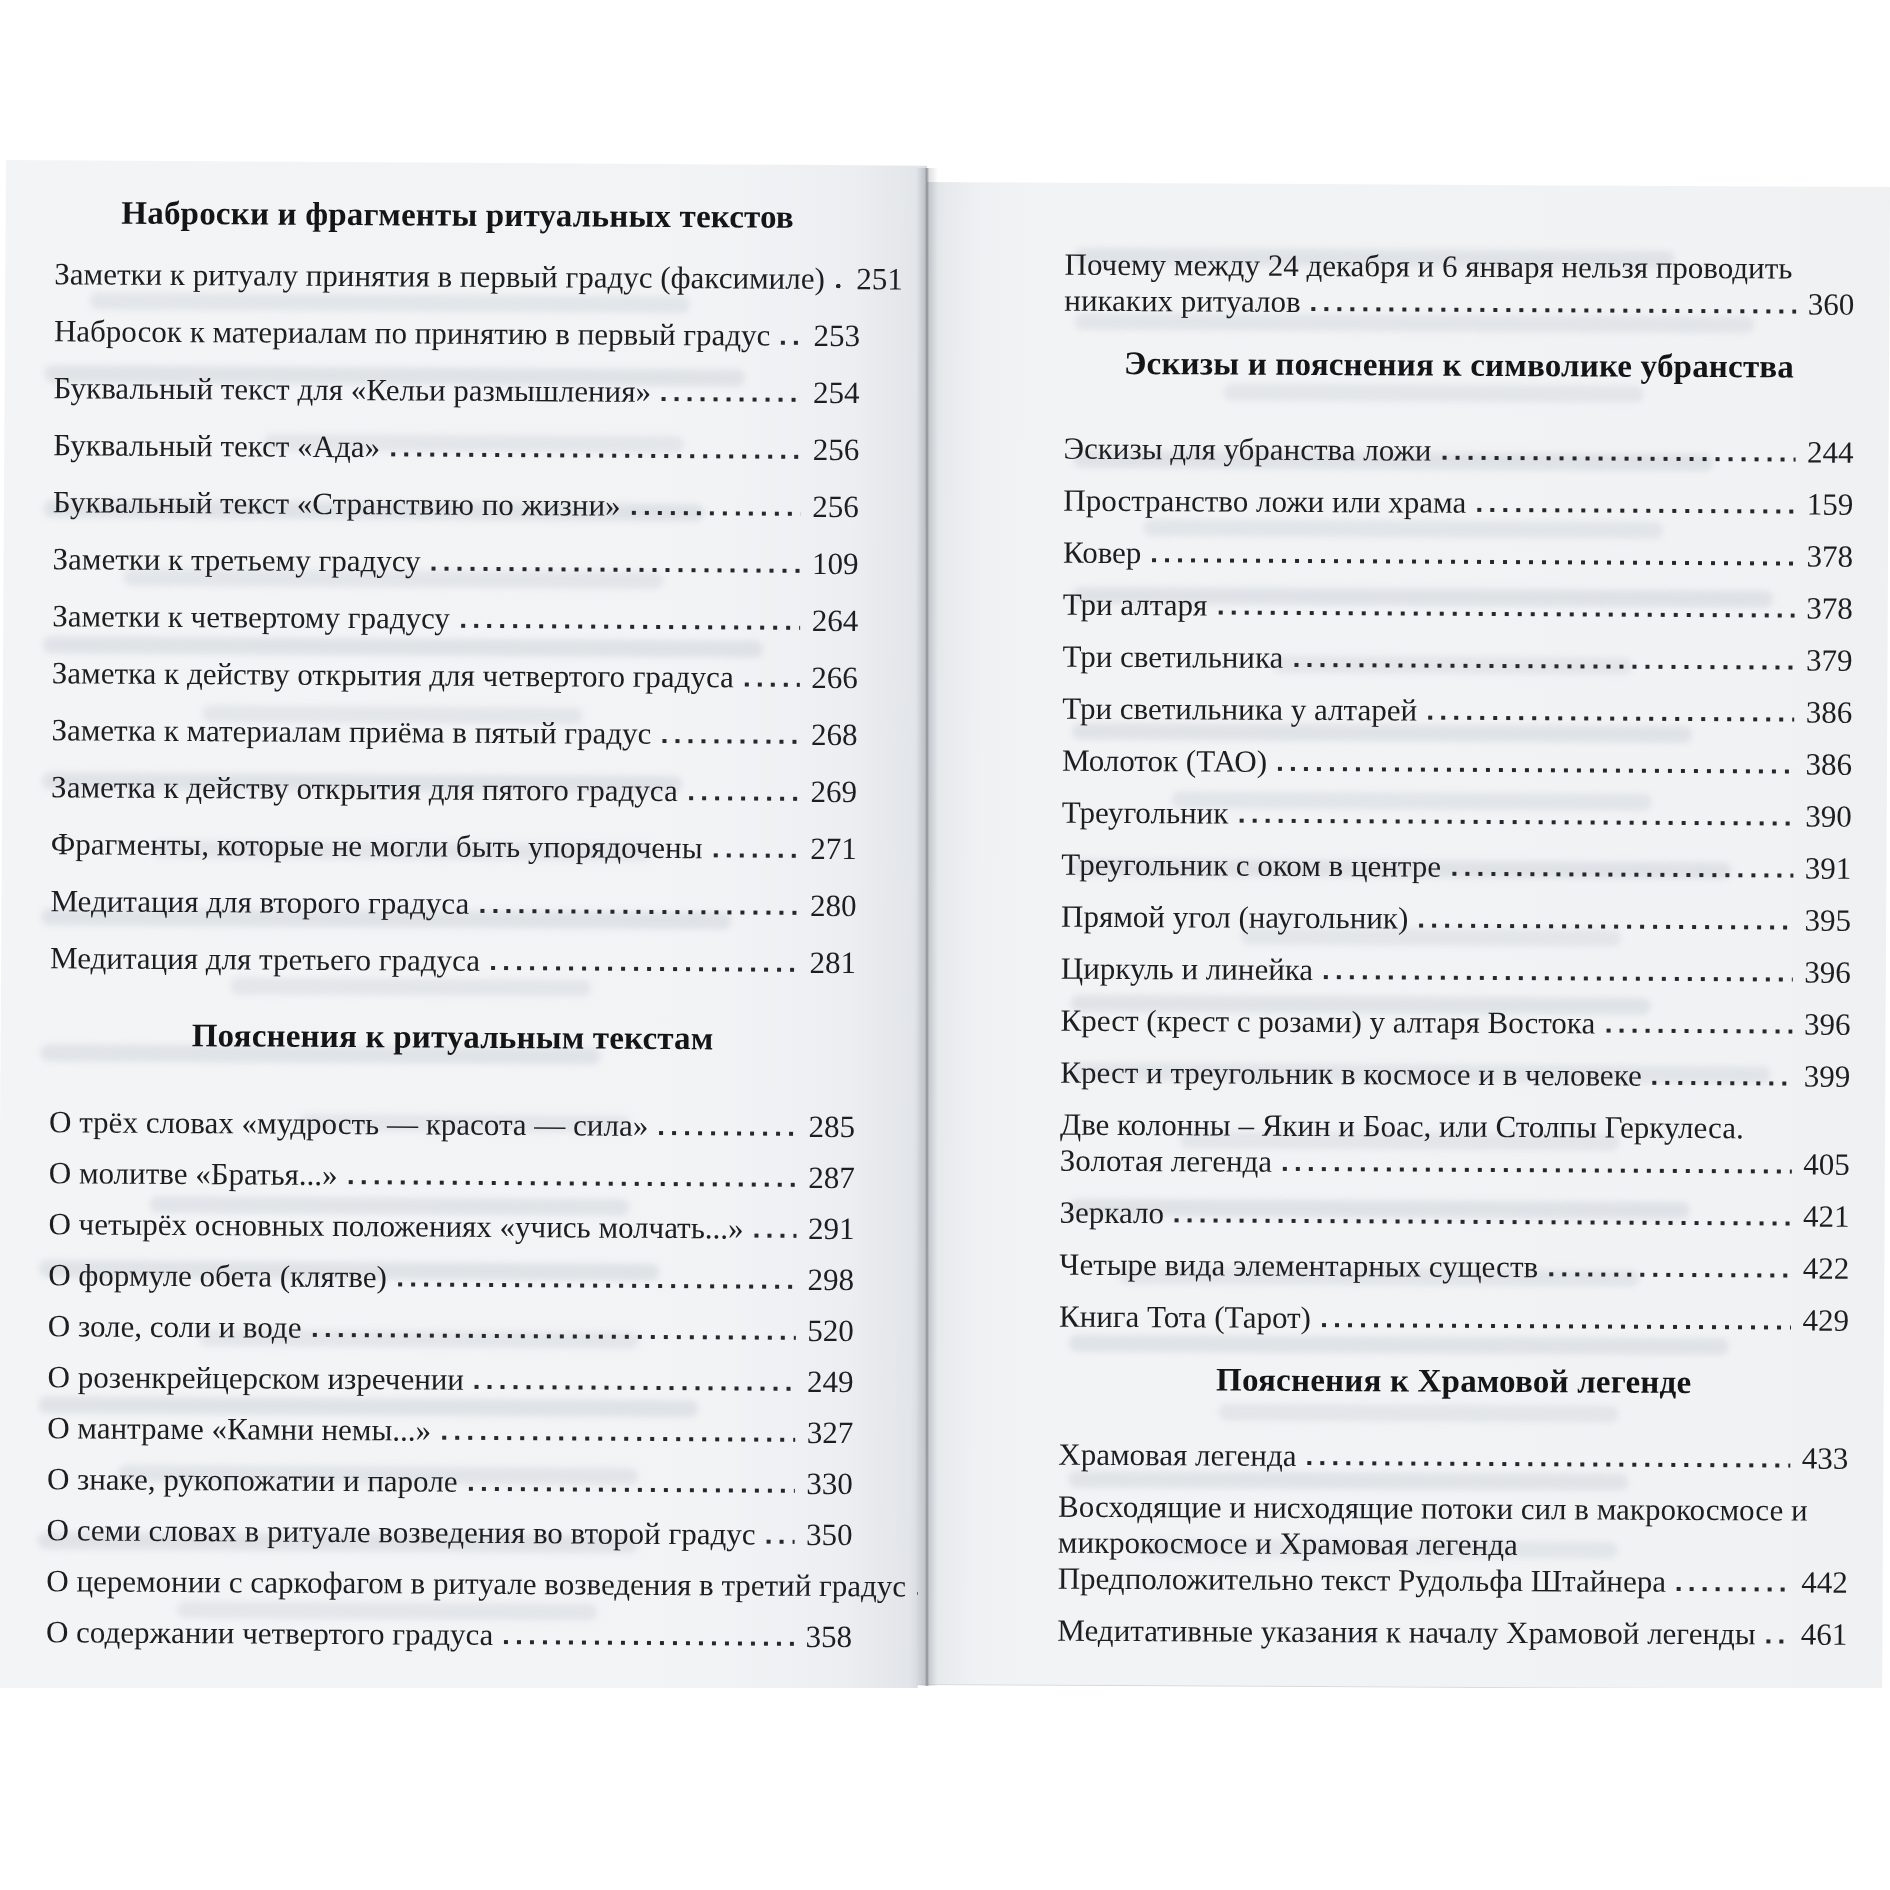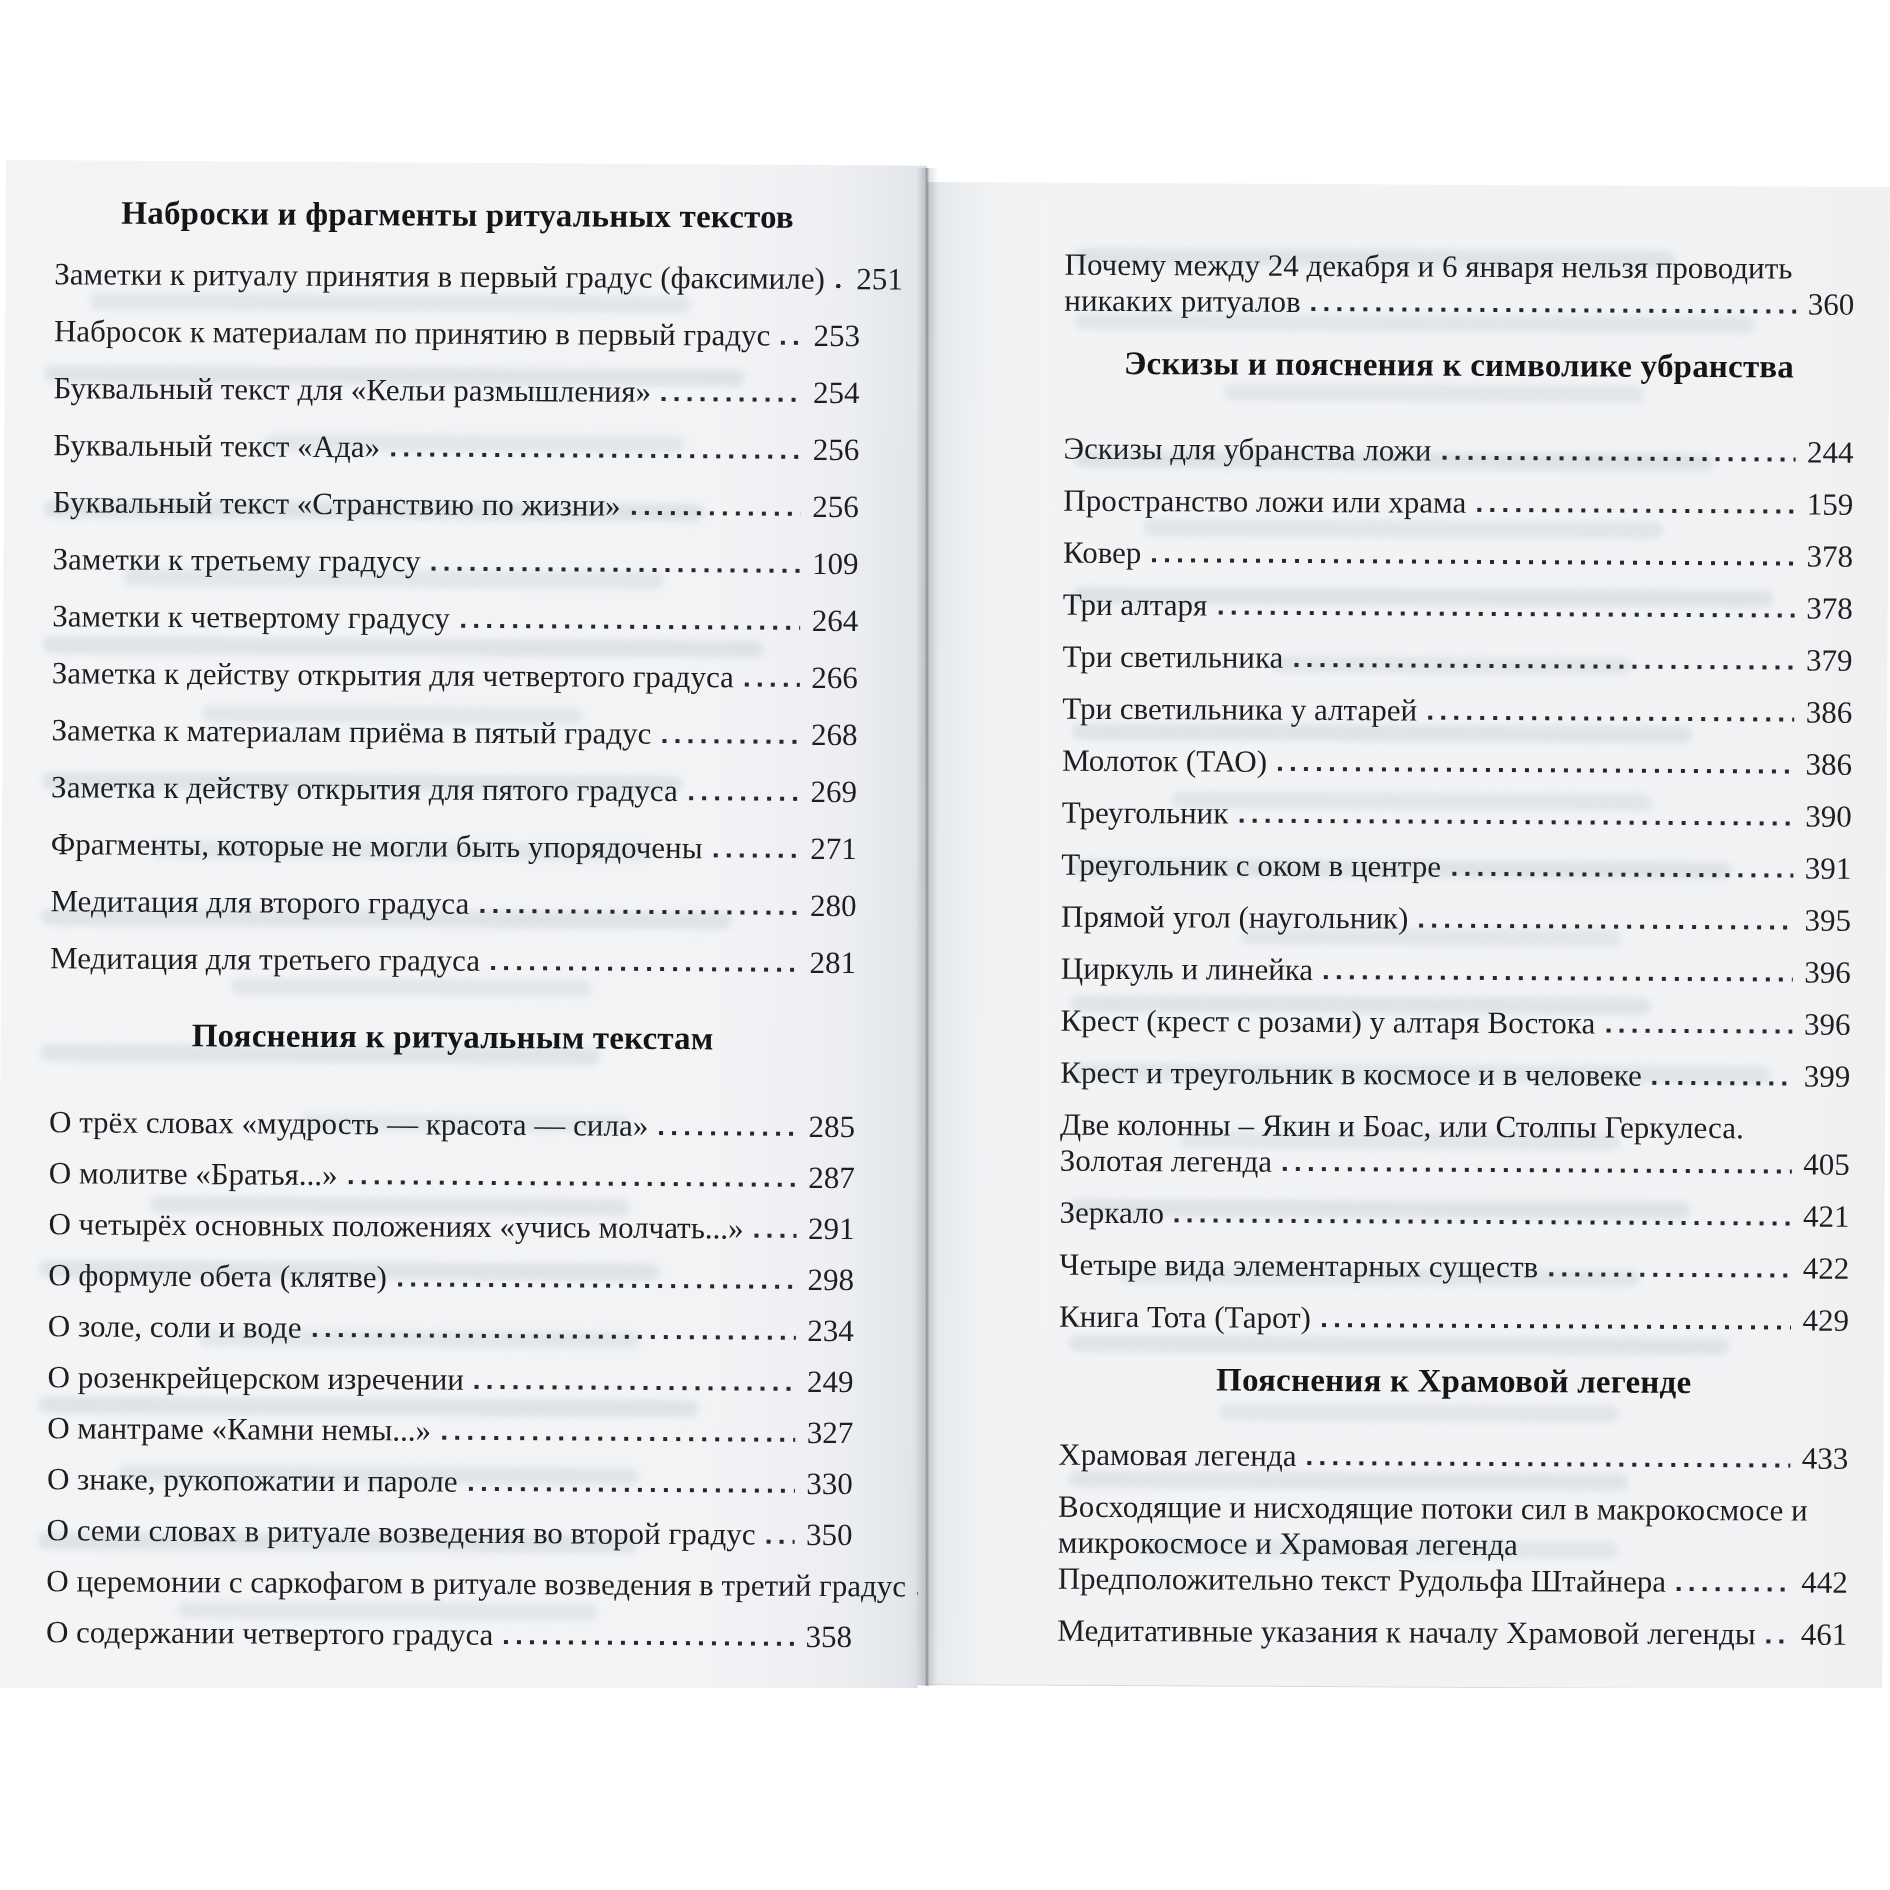--- a/index.html
+++ b/index.html
@@ -233,21 +233,21 @@
             <div class="entry-lastline">
               <span class="entry-text">О формуле обета (клятве)</span>
               <span class="leader"></span>
               <span class="pagenum">298</span>
             </div>
           </div>
           <div class="toc-entry">
             <div class="entry-lastline">
               <span class="entry-text">О золе, соли и воде</span>
               <span class="leader"></span>
-              <span class="pagenum">234</span>
+              <span class="pagenum">520</span>
             </div>
           </div>
           <div class="toc-entry">
             <div class="entry-lastline">
               <span class="entry-text">О розенкрейцерском изречении</span>
               <span class="leader"></span>
               <span class="pagenum">249</span>
             </div>
           </div>
           <div class="toc-entry">

